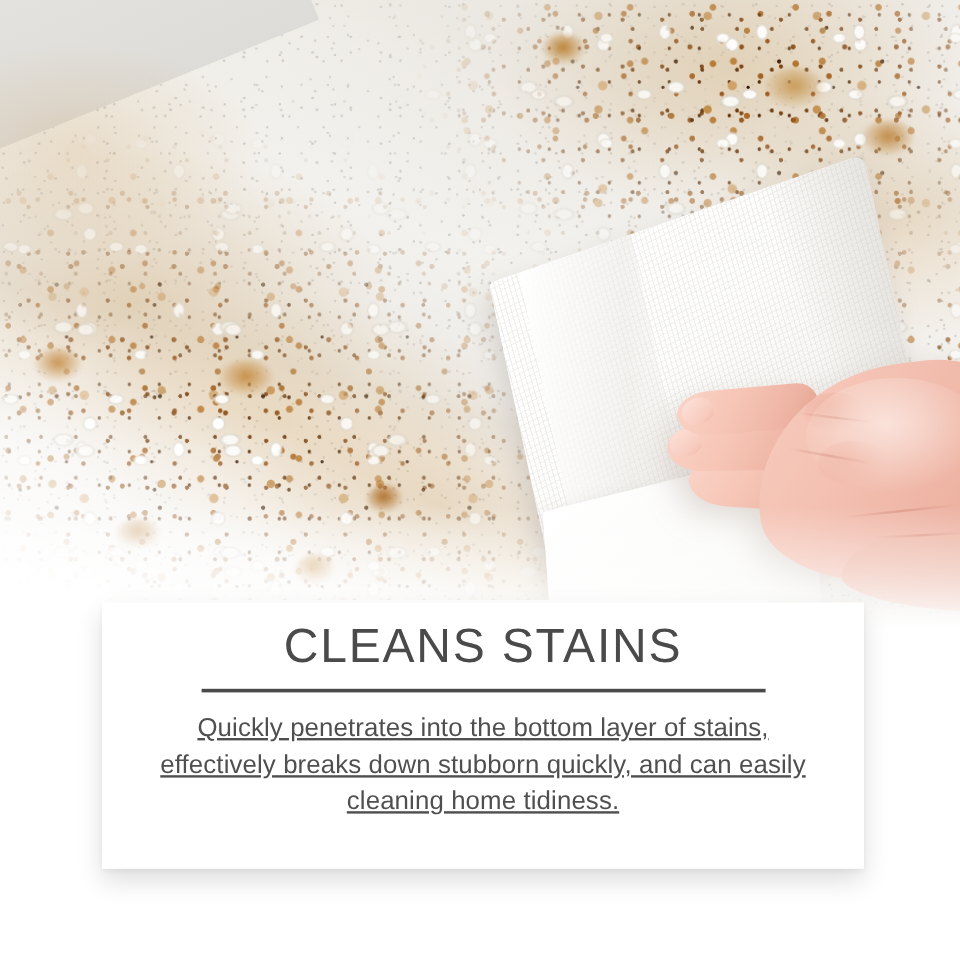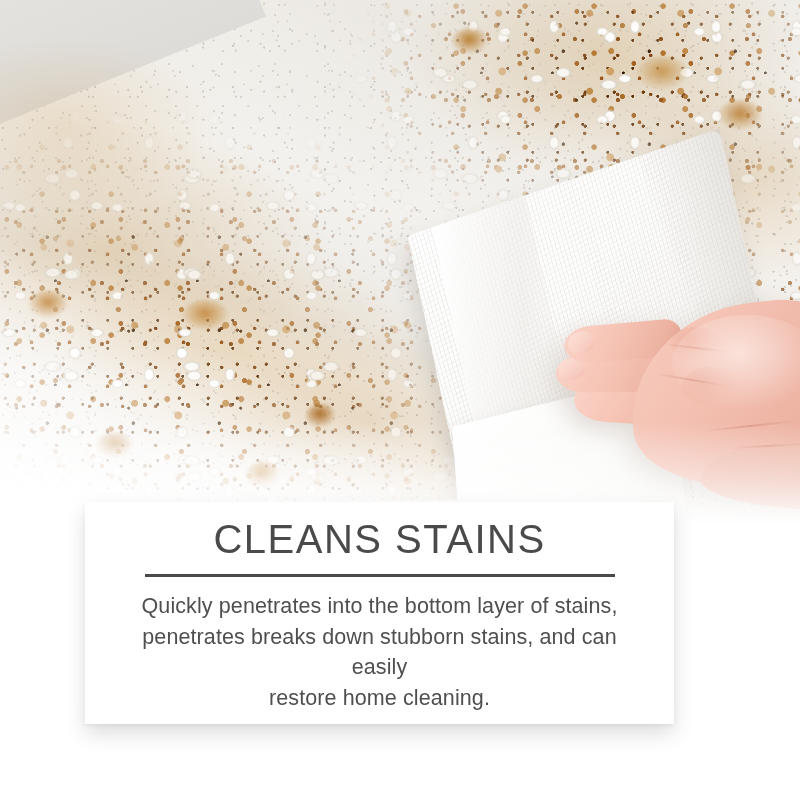--- a/index.html
+++ b/index.html
@@ -318,21 +318,21 @@
   .photo-cut-left {
     position: absolute;
     left: 0; top: 470px; width: 90px; height: 110px;
     background: linear-gradient(10deg, #ffffff 55%, rgba(255,255,255,0) 100%);
   }
 
   
   .card {
     position: absolute;
     left: 85px; top: 502px;
-    width: 589px; height: 222px;
+    width: 635px; height: 222px;
     background: #ffffff;
     box-shadow: 0 10px 20px rgba(0,0,0,.13), 0 2px 5px rgba(0,0,0,.05);
   }
   .card-inner {
     position: absolute;
     inset: 0;
     display: flex;
     flex-direction: column;
     align-items: center;
     padding: 14px 30px 0;
@@ -355,21 +355,21 @@
   .body-copy {
     margin-top: 14px;
     width: 100%;
     text-align: center;
     font-family: "Liberation Sans", sans-serif;
     font-size: 21.5px;
     line-height: 1.42;
     color: #4f4f4f;
     letter-spacing: .1px;
   }
-  .body-copy p { margin: 0; }
+  .body-copy p { margin: 0; text-decoration: underline; }
 </style>
 </head>
 <body>
 
 <div id="stage">
 
   <div class="photo">
 
     <div class="counter-base"></div>
     <div class="counter-speckle"></div>
@@ -428,20 +428,20 @@
 
   <div class="card">
     <div class="card-inner">
 
       <div class="headline">CLEANS STAINS</div>
 
       <div class="rule"></div>
 
       <div class="body-copy">
         <p>Quickly penetrates into the bottom layer of stains,</p>
-        <p>penetrates breaks down stubborn stains, and can easily</p>
-        <p>restore home cleaning.</p>
+        <p>effectively breaks down stubborn quickly, and can easily</p>
+        <p>cleaning home tidiness.</p>
       </div>
 
     </div>
   </div>
 
 </div>
 
 </body></html>

